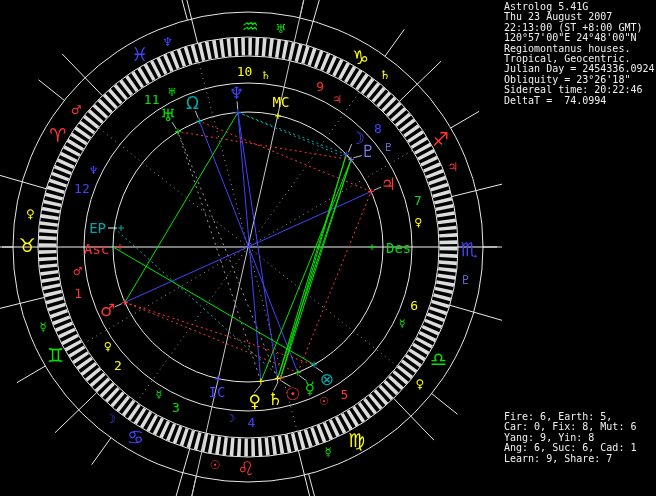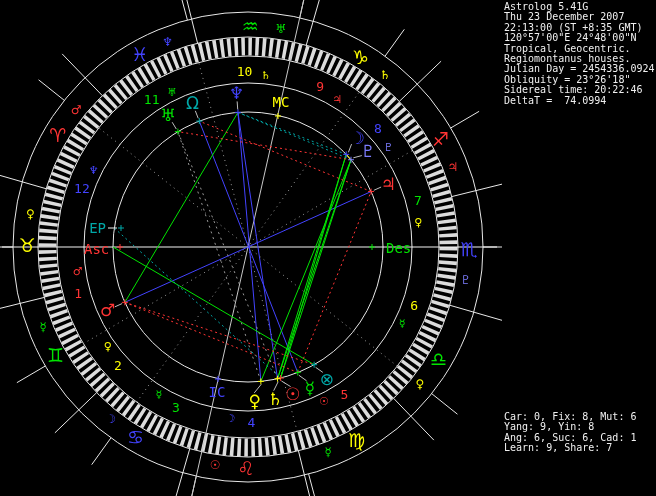--- a/index.html
+++ b/index.html
@@ -192,25 +192,25 @@
       <line x1="275" y1="116" x2="281" y2="116" stroke="#ffff00" stroke-width="1"></line>
       <line x1="278" y1="113" x2="278" y2="119" stroke="#ffff00" stroke-width="1"></line>
       <text x="281" y="107" fill="#ffff00" font-size="14" text-anchor="middle" class="mono">MC</text>
       <line x1="215" y1="379" x2="221" y2="379" stroke="#4343ff" stroke-width="1"></line>
       <line x1="218" y1="376" x2="218" y2="382" stroke="#4343ff" stroke-width="1"></line>
       <text x="217" y="397" fill="#4343ff" font-size="14" text-anchor="middle" class="mono">IC</text>
     </svg>
   <div id="panel">
     <div class="blk" id="blk-header" style="top:2px">
         <div class="ln" style="color: rgb(240, 240, 240);">Astrolog 5.41G</div>
-        <div class="ln" style="color: rgb(240, 240, 240);">Thu 23 December 2007</div>
-        <div class="ln" style="color: rgb(240, 240, 240);">22:13:00 (ST +8:35 GMT)</div>
+        <div class="ln" style="color: rgb(240, 240, 240);">Thu 23 August 2007</div>
+        <div class="ln" style="color: rgb(240, 240, 240);">22:13:00 (ST +8:00 GMT)</div>
         <div class="ln" style="color: rgb(240, 240, 240);">120°57'00"E 24°48'00"N</div>
+        <div class="ln" style="color: rgb(240, 240, 240);">Regiomontanus houses.</div>
         <div class="ln" style="color: rgb(240, 240, 240);">Tropical, Geocentric.</div>
-        <div class="ln" style="color: rgb(240, 240, 240);">Regiomontanus houses.</div>
         <div class="ln" style="color: rgb(240, 240, 240);">Julian Day = 2454336.0924</div>
         <div class="ln" style="color: rgb(240, 240, 240);">Obliquity = 23°26'18"</div>
         <div class="ln" style="color: rgb(240, 240, 240);">Sidereal time: 20:22:46</div>
         <div class="ln" style="color: rgb(240, 240, 240);">DeltaT =  74.0994</div>
       </div>
     <div class="blk" id="blk-houses" style="top:111px">
         <div class="row"><span class="lbl" style="width:66px;color:#ff3434"></span><span> </span><span class="val" style="width:42px;color:#ffff00"></span><span class="pglyph" style="color:#ff3434;font-size:11px"></span></div>
         <div class="row"><span class="lbl" style="width:66px;color:#ffff00"></span><span> </span><span class="val" style="width:42px;color:#00e400"></span><span class="pglyph" style="color:#ffff00;font-size:11px"></span></div>
         <div class="row"><span class="lbl" style="width:66px;color:#00e400"></span><span> </span><span class="val" style="width:42px;color:#4343ff"></span><span class="pglyph" style="color:#00e400;font-size:11px"></span></div>
         <div class="row"><span class="lbl" style="width:66px;color:#4343ff"></span><span> </span><span class="val" style="width:42px;color:#ff3434"></span><span class="pglyph" style="color:#4343ff;font-size:11px"></span></div>
@@ -234,19 +234,20 @@
         <div class="row"><span class="lbl" style="width:30px;color:#00e400"></span><span> </span><span class="val" style="width:42px;color:#4343ff"></span><span class="rflag" style="color:#f0f0f0"></span><span class="delta" style="color:#f0f0f0"></span><span class="pglyph" style="color:#00e400;font-size:11px"></span></div>
         <div class="row"><span class="lbl" style="width:30px;color:#4343ff"></span><span> </span><span class="val" style="width:42px;color:#00e400"></span><span class="rflag" style="color:#f0f0f0"></span><span class="delta" style="color:#f0f0f0"></span><span class="pglyph" style="color:#4343ff;font-size:11px"></span></div>
         <div class="row"><span class="lbl" style="width:30px;color:#7d7dff"></span><span> </span><span class="val" style="width:42px;color:#ff3434"></span><span class="rflag" style="color:#f0f0f0"></span><span class="delta" style="color:#f0f0f0"></span><span class="pglyph" style="color:#7d7dff;font-size:11px"></span></div>
         <div class="row"><span class="lbl" style="width:30px;color:#00a8a8"></span><span> </span><span class="val" style="width:42px;color:#4343ff"></span><span class="rflag" style="color:#f0f0f0"></span><span class="delta" style="color:#f0f0f0"></span><span class="pglyph" style="color:#00a8a8;font-size:11px"></span></div>
         <div class="row"><span class="lbl" style="width:30px;color:#00a8a8"></span><span> </span><span class="val" style="width:42px;color:#ffff00"></span><span class="rflag" style="color:#f0f0f0"></span><span class="delta" style="color:#f0f0f0"></span><span class="pglyph" style="color:#00a8a8;font-size:11px"></span></div>
         <div class="row"><span class="lbl" style="width:30px;color:#00a8a8"></span><span> </span><span class="val" style="width:42px;color:#ffff00"></span><span class="rflag" style="color:#f0f0f0"></span><span class="delta" style="color:#f0f0f0"></span><span class="pglyph txt" style="color:#00a8a8;font-size:9px"></span></div>
         <div class="row"><span class="lbl" style="width:30px;color:#ff3434"></span><span> </span><span class="val" style="width:42px;color:#ffff00"></span><span class="rflag" style="color:#f0f0f0"></span><span class="delta" style="color:#f0f0f0"></span><span class="pglyph txt" style="color:#ff3434;font-size:9px"></span></div>
         <div class="row"><span class="lbl" style="width:30px;color:#ffff00"></span><span> </span><span class="val" style="width:42px;color:#00e400"></span><span class="rflag" style="color:#f0f0f0"></span><span class="delta" style="color:#f0f0f0"></span><span class="pglyph txt" style="color:#ffff00;font-size:9px"></span></div>
       </div>
     <div class="blk" id="blk-stats" style="top:412px">
+        <div class="ln" style="color: rgb(240, 240, 240);">Fire: 6, Earth: 5,</div>
         <div class="ln" style="color: rgb(240, 240, 240);">Car: 0, Fix: 8, Mut: 6</div>
         <div class="ln" style="color: rgb(240, 240, 240);">Yang: 9, Yin: 8</div>
         <div class="ln" style="color: rgb(240, 240, 240);">Ang: 6, Suc: 6, Cad: 1</div>
         <div class="ln" style="color: rgb(240, 240, 240);">Learn: 9, Share: 7</div>
       </div>
   </div>
 </div>
 
 </body></html>

